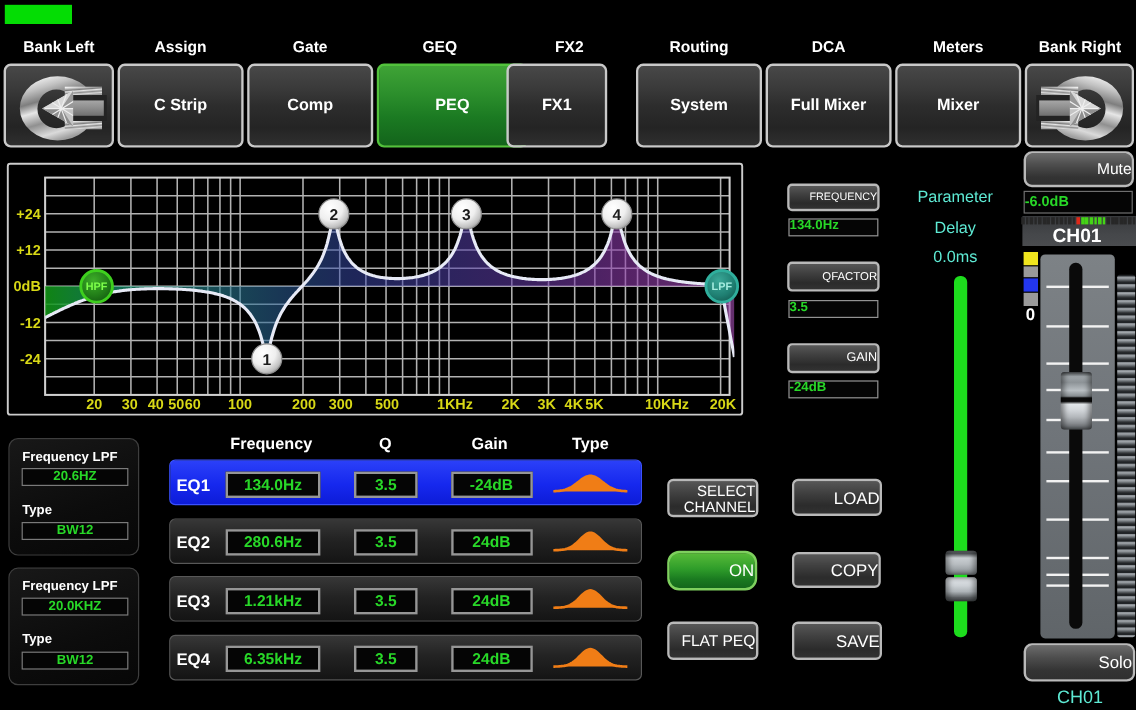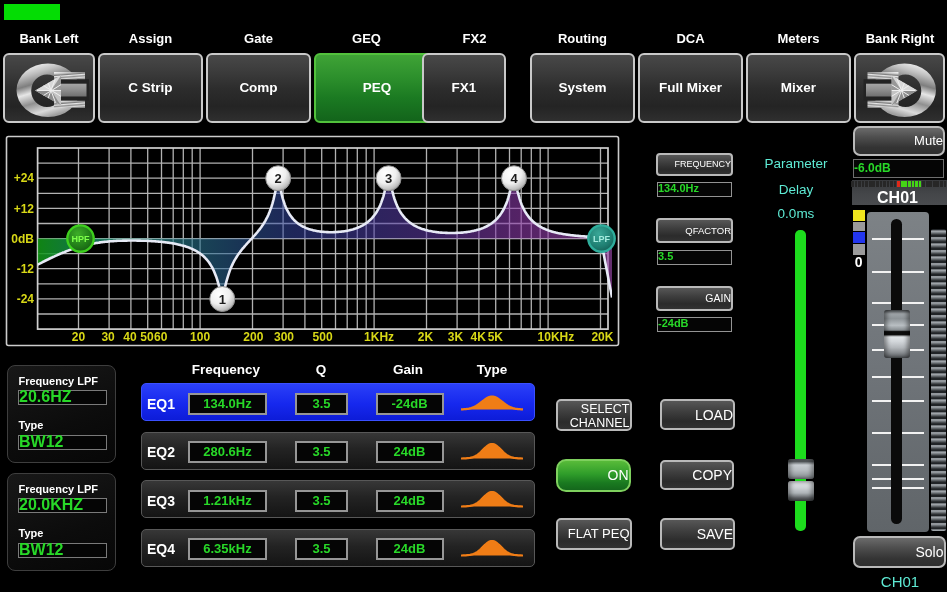--- a/index.html
+++ b/index.html
@@ -20,21 +20,21 @@
 .wtxt{position:absolute;color:#fff;font-weight:bold}
 .row{position:absolute;left:141px;width:393.5px;height:38px;border-radius:5px;
 border:1.5px solid #585858;background:linear-gradient(180deg,#373737 0%,#232323 45%,#141414 100%)}
 .row.blue{border-color:#3a50ff;background:linear-gradient(180deg,#2b40f8 0%,#1628ee 55%,#0d1cd8 100%)}
 .rbox{position:absolute;top:9px;height:22px;background:#050505;border:2px solid #969696;
 color:#28d828;font-weight:bold;font-size:13px;text-align:center;line-height:18px}
 .lpanel{position:absolute;left:7px;width:109px;height:98px;border:1.5px solid #3e3e3e;border-radius:8px;
 background:linear-gradient(160deg,#181818 0%,#0c0c0c 60%,#070707 100%)}
 .lpanel .t1{position:absolute;left:10.5px;color:#fff;font-weight:bold;font-size:11px}
 .lpanel .b1{position:absolute;left:10px;width:89px;height:15px;background:#050505;border:1.5px solid #7a7a7a;
-color:#28d828;font-weight:bold;font-size:16px;text-align:left;line-height:12px}
+color:#28d828;font-weight:bold;font-size:11px;text-align:center;line-height:12px}
 </style></head>
 <body>
 <div class="abs" style="left:3.5px;top:3.5px;width:56.5px;height:16px;background:#04dd04"></div>
 
 <div class="tlab" style="left:0px;width:98px">Bank Left</div>
 <div class="tlab" style="left:98px;width:105px">Assign</div>
 <div class="tlab" style="left:206px;width:105px">Gate</div>
 <div class="tlab" style="left:314px;width:105px">GEQ</div>
 <div class="tlab" style="left:422px;width:105px">FX2</div>
 <div class="tlab" style="left:530px;width:105px">Routing</div>

